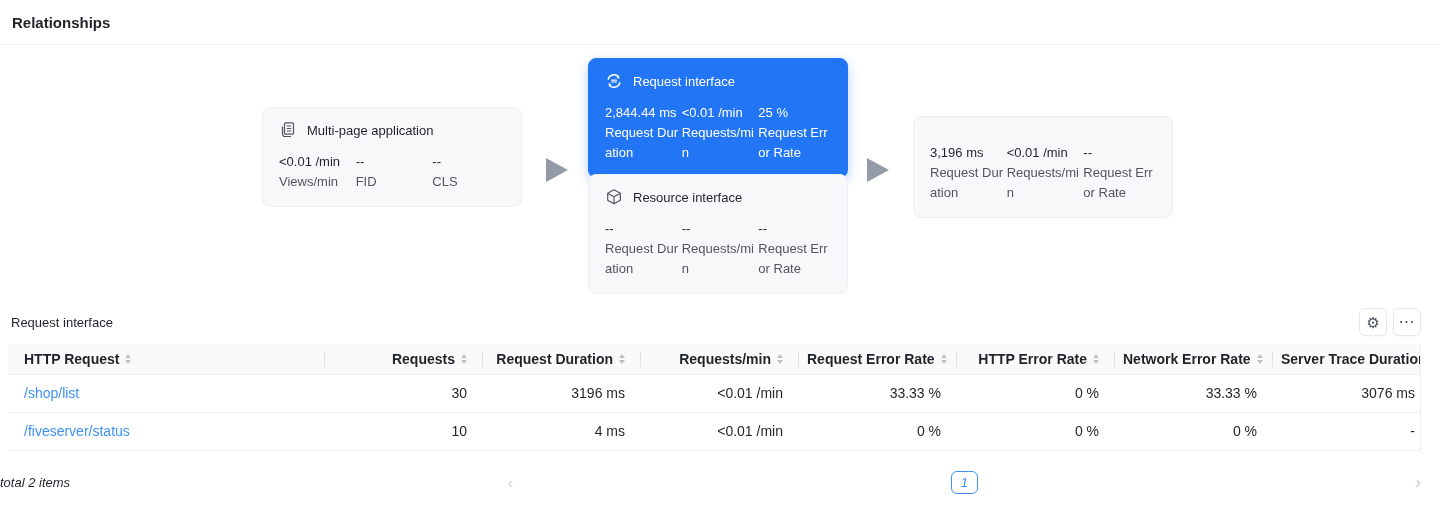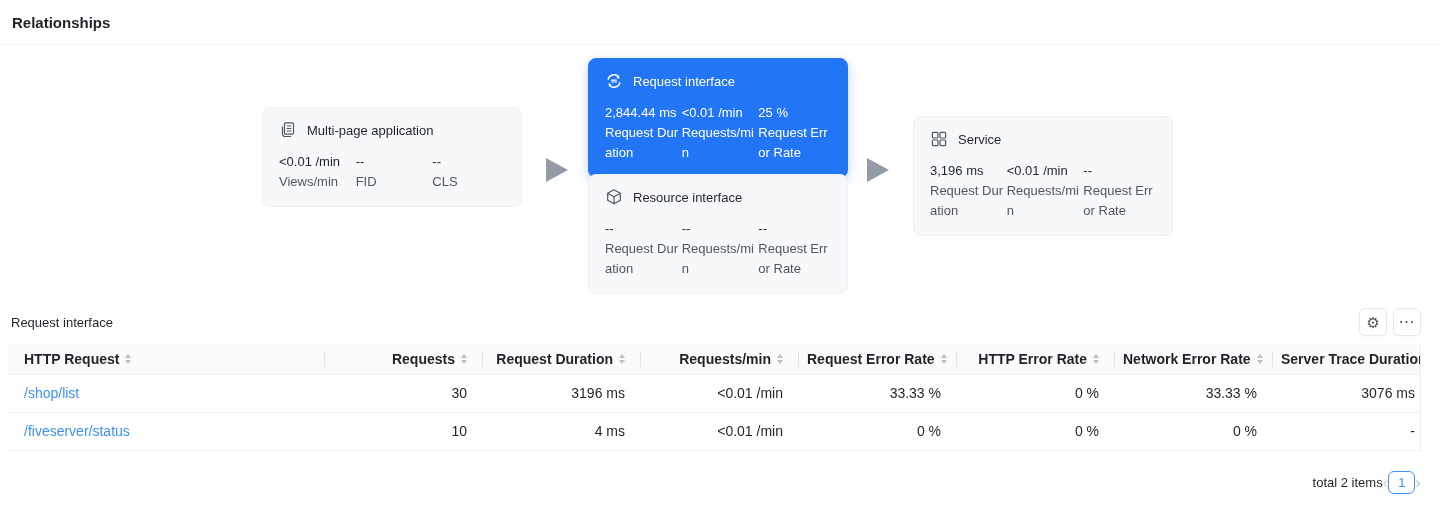--- a/index.html
+++ b/index.html
@@ -126,23 +126,24 @@
     padding: 0 16px 0 8px;
     color: #1f2329;
     background: #ffffff;
     white-space: nowrap;
   }
   tbody td:first-child { text-align: left; padding-left: 16px; }
   .link { color: #3d91f7; cursor: pointer; }
 
   
   .pagination {
-    display: flex; align-items: center; justify-content: flex-end;
+    display: flex; align-items: center; justify-content: space-between;
     padding: 20px 19px 0 0;
     font-size: 13px;
+    font-style: italic;
   }
   .pagination .total { color: #1f2329; }
   .page-arrow { font-size: 17px; line-height: 1; color: #cfd2d6; cursor: pointer; font-weight: 400; }
   .page-arrow.next { color: #c3c7cc; }
   .page-number {
     min-width: 27px; height: 23px;
     border: 1px solid #3d91f7; border-radius: 6px;
     color: #3d91f7; background: #ffffff;
     display: flex; align-items: center; justify-content: center;
     font-size: 13px; cursor: pointer;
@@ -237,31 +238,20 @@
       <div class="metric">
         <div class="value">--</div>
         <div class="label">Request Error Rate</div>
       </div>
     </div>
   </div>
 
   <div class="flow-arrow arrow-2"></div>
 
   <div class="node node-service">
-    <div class="node-title">
-      <span class="node-icon">
-        <svg width="18" height="18" viewBox="0 0 18 18" fill="none">
-          <rect x="2.4" y="2.4" width="5.6" height="5.6" rx="1" stroke="#51565d" stroke-width="1.2"></rect>
-          <rect x="10" y="2.4" width="5.6" height="5.6" rx="1" stroke="#51565d" stroke-width="1.2"></rect>
-          <rect x="2.4" y="10" width="5.6" height="5.6" rx="1" stroke="#51565d" stroke-width="1.2"></rect>
-          <rect x="10" y="10" width="5.6" height="5.6" rx="1" stroke="#51565d" stroke-width="1.2"></rect>
-        </svg>
-      </span>
-      <span>Service</span>
-    </div>
     <div class="metrics">
       <div class="metric">
         <div class="value">3,196 ms</div>
         <div class="label">Request Duration</div>
       </div>
       <div class="metric">
         <div class="value">&lt;0.01 /min</div>
         <div class="label">Requests/min</div>
       </div>
       <div class="metric">

